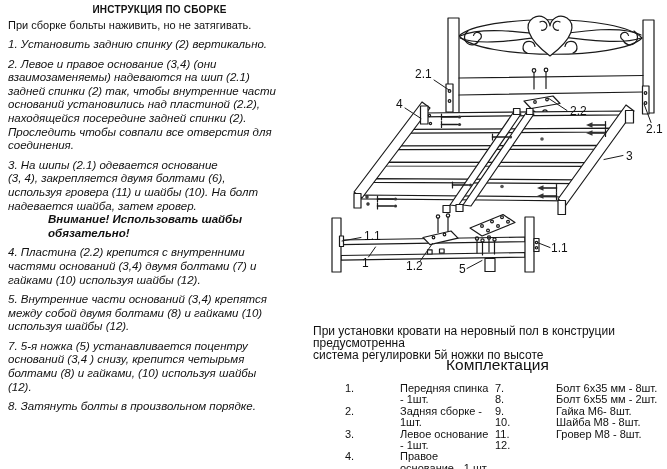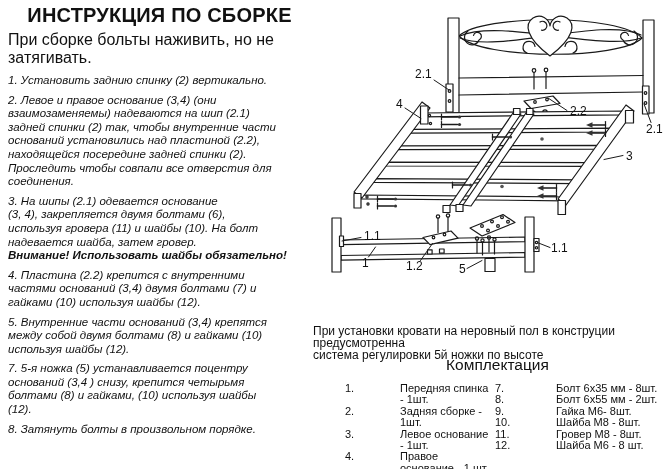--- a/index.html
+++ b/index.html
@@ -2,24 +2,24 @@
 <html lang="ru"><head>
 <meta charset="utf-8">
 <style>
   html,body{margin:0;padding:0;background:#ffffff;}
   .sheet{
     position:relative;width:667px;height:469px;background:#fff;
     font-family:"Liberation Sans", sans-serif;color:#111;overflow:hidden;
   }
   
   .left-col{position:absolute;left:8px;top:4px;width:303px;}
-  .page-title{font-size:20px;font-weight:700;text-align:center;margin:0 0 4px 0;letter-spacing:.2px;}
-  .subtitle{font-size:16px;margin:0 0 7px 0;}
+  .page-title{font-size:10px;font-weight:700;text-align:center;margin:0 0 4px 0;letter-spacing:.2px;}
+  .subtitle{font-size:11px;margin:0 0 7px 0;}
   .step{font-size:11.5px;line-height:13.6px;margin:0 0 6px 0;white-space:pre-line;font-style:italic;}
-  .warn{display:block;font-weight:700;}
+  .warn{display:block;font-weight:700;margin-left:40px;}
   
   .diagram{position:absolute;left:330px;top:0;width:337px;height:320px;}
   
   .note{position:absolute;left:313px;top:326px;width:352px;font-size:12px;line-height:11.8px;white-space:pre-line;margin:0;}
   
   .kit{position:absolute;left:330px;top:356px;width:335px;}
   .kit-title{font-size:15.5px;font-weight:400;text-align:center;margin:0 0 9px 0;}
   .kit-cols{display:flex;padding-left:15px;}
   .kit-col-left{width:150px;}
   .kit-col-right{width:170px;}
@@ -272,19 +272,18 @@
         <div class="kit-row">
             <span class="kit-num-r">10.</span>
             <span class="kit-text">Шайба М8 - 8шт.</span>
           </div>
         <div class="kit-row">
             <span class="kit-num-r">11.</span>
             <span class="kit-text">Гровер М8 - 8шт.</span>
           </div>
         <div class="kit-row">
             <span class="kit-num-r">12.</span>
-            <span class="kit-text">Шайба М6 - 8 шт.</span>
           </div>
       </div>
     </div>
   </div>
 
 </div>
 
 </body></html>

